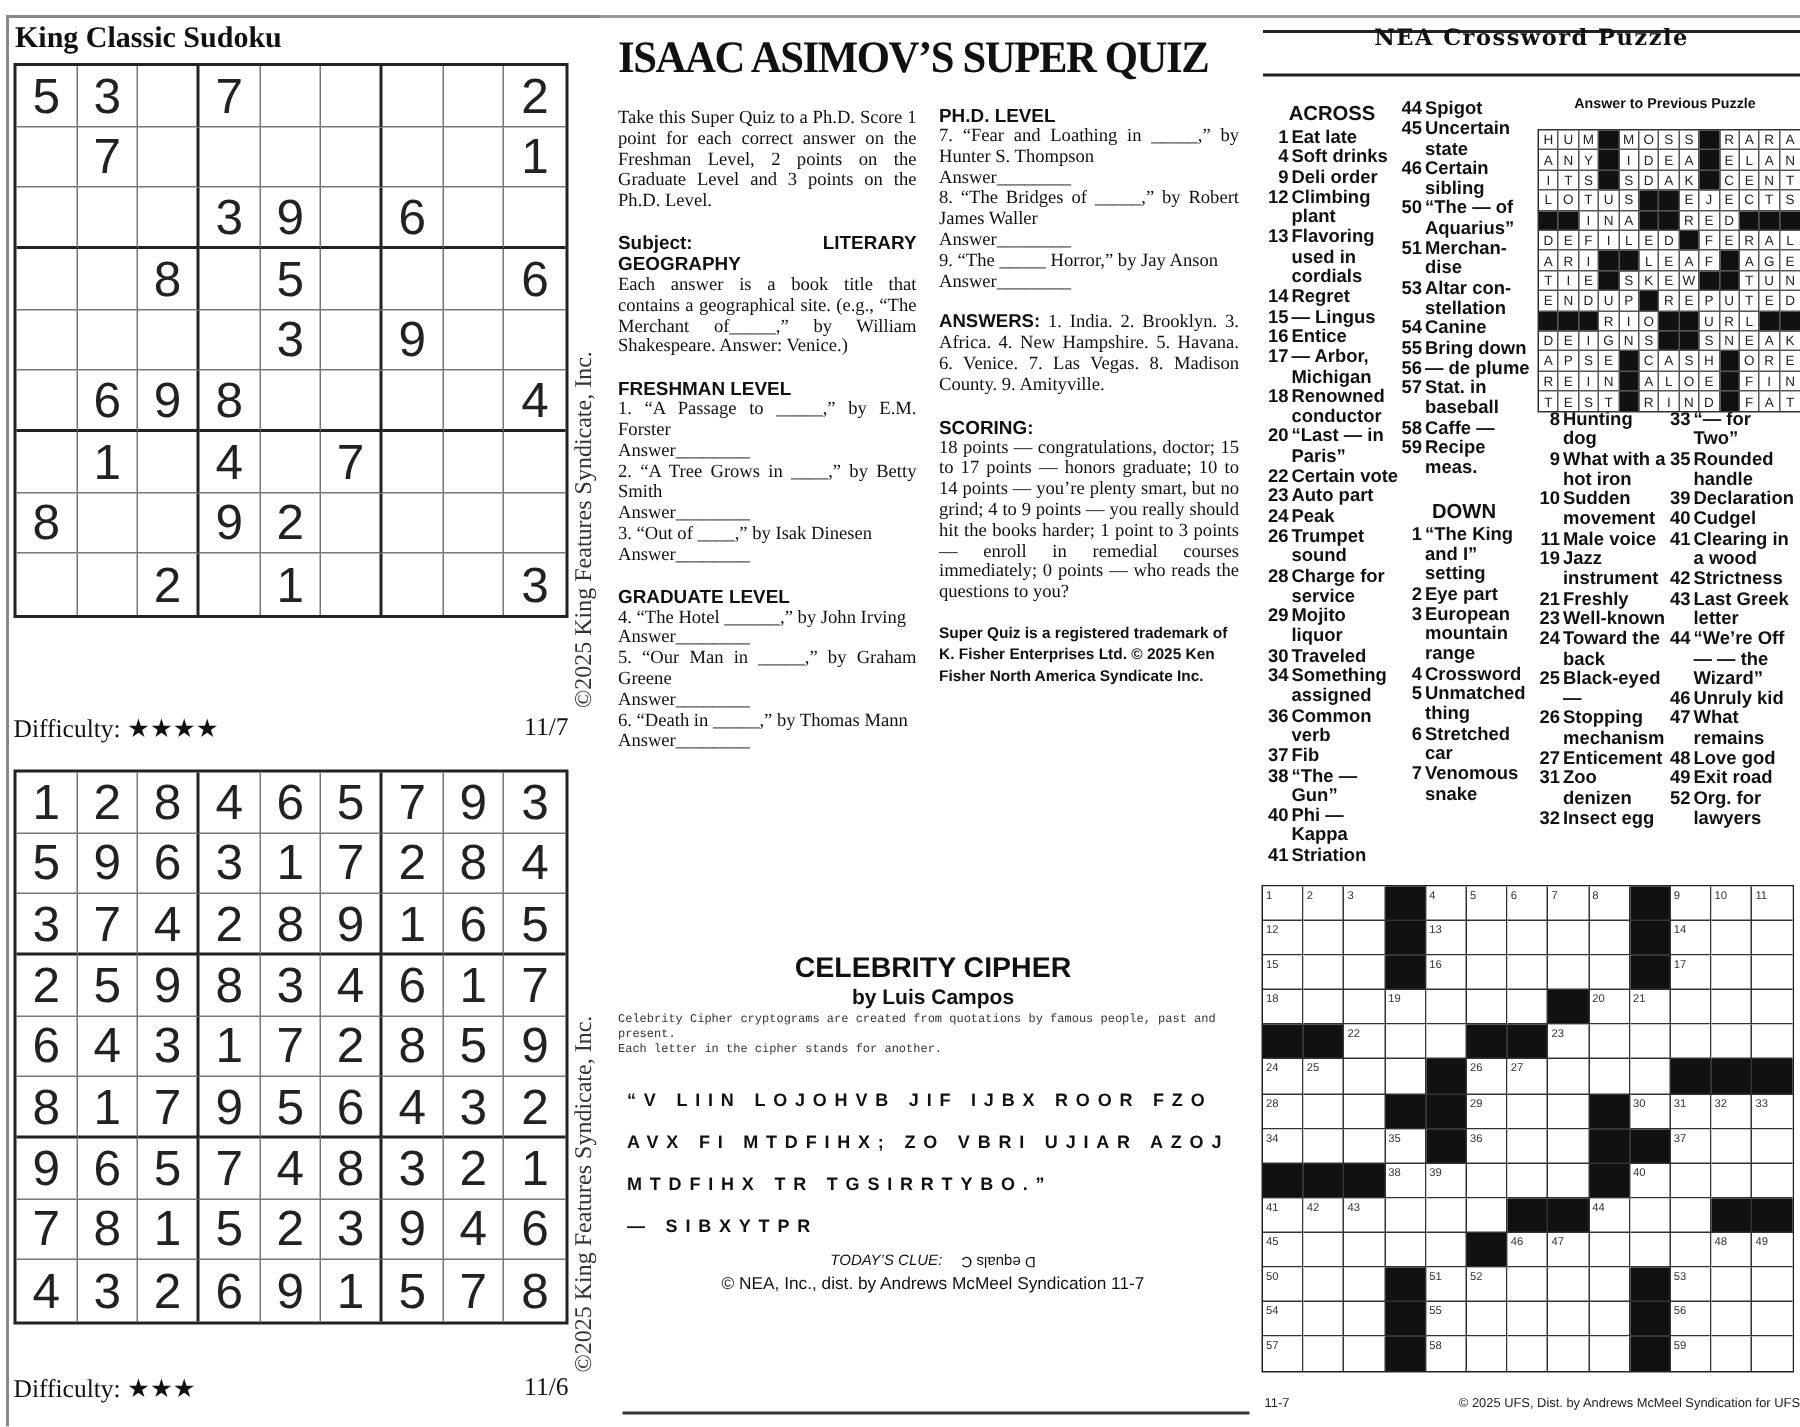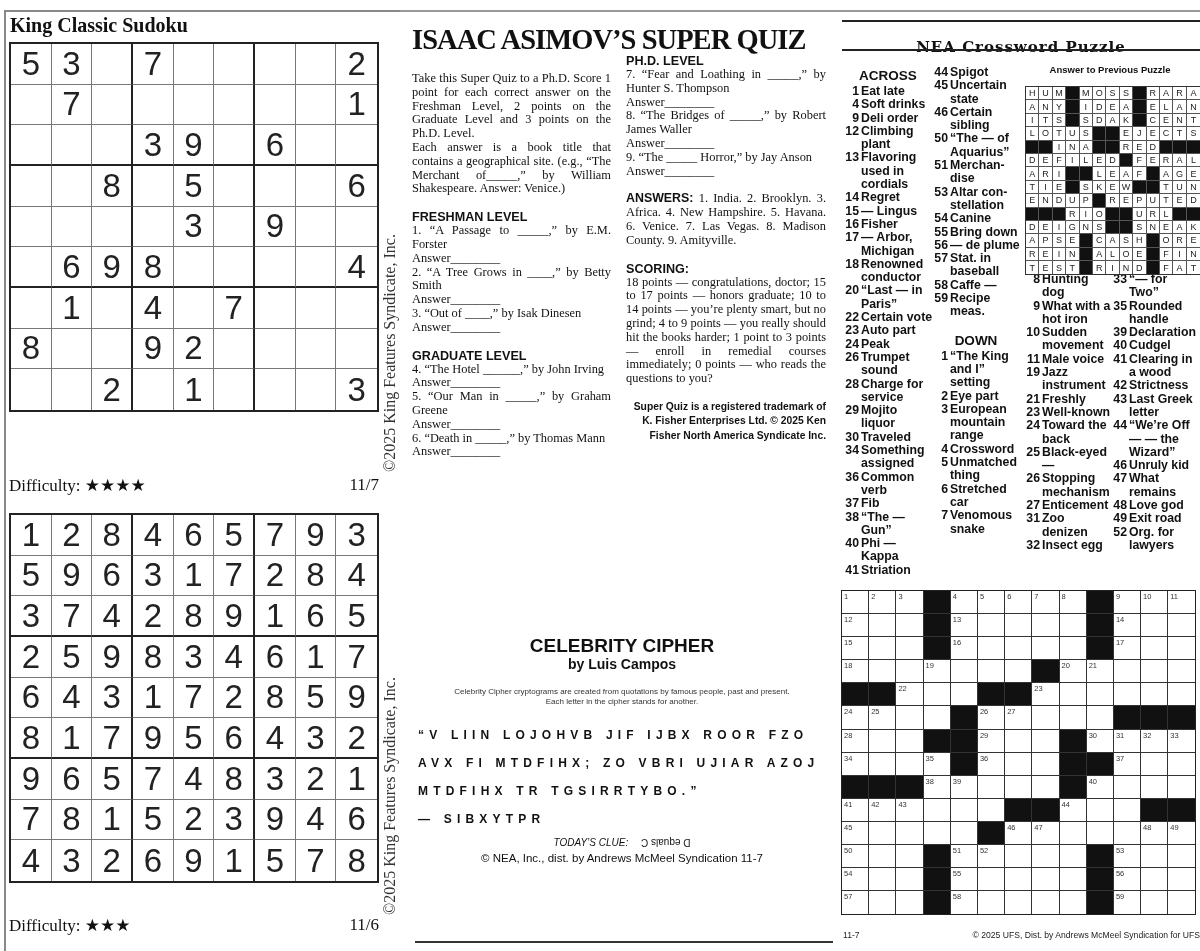--- a/index.html
+++ b/index.html
@@ -18,30 +18,30 @@
 #quiz-title{left:412px;top:22px;font-family:"Liberation Serif",serif;font-weight:bold;font-size:30px;letter-spacing:-1px;transform:scaleX(0.95);transform-origin:left}
 .topline{top:10px;height:2px;background:#999}
 .qcol{font-size:12.4px;line-height:13.8px;text-align:justify}
 .qcol h4{font-family:"Liberation Sans",sans-serif;font-weight:bold;font-size:12.6px;margin-top:14px;line-height:14px}
 .qcol p{margin:0}
 .sans-b{font-family:Liberation Sans, sans-serif;font-weight:bold}
 
 #cipher{left:412px;top:636px;width:420px}
 .c-title{text-align:center;font-family:Liberation Sans, sans-serif;font-weight:bold;font-size:19px;line-height:20px}
 .c-by{text-align:center;font-family:"Liberation Sans",sans-serif;font-weight:bold;font-size:14px;line-height:16px}
-.c-desc{text-align:center;font-family:Liberation Sans, sans-serif;font-size:8px;line-height:10px;color:#333;margin-top:15px}
+.c-desc{font-family:Liberation Mono, monospace;font-size:8px;line-height:10px;color:#333;margin-top:3px}
 .c-line{font-family:"Liberation Sans",sans-serif;font-weight:bold;font-size:12px;letter-spacing:5.2px;margin-left:6px;height:28px;line-height:28px;white-space:nowrap}
 .c-prev{font-family:"Liberation Sans",sans-serif;font-size:11.5px;line-height:20px;margin-left:8px}
 .c-clue{text-align:center;font-family:"Liberation Sans",sans-serif;font-size:10px;font-style:italic;margin-top:4px}
 .c-clue .flip{display:inline-block;transform:rotate(180deg);font-style:normal;margin-left:10px}
 .c-copy{text-align:center;font-family:"Liberation Sans",sans-serif;font-size:11.5px;margin-top:4px}
 .c-rule{left:415px;top:941px;width:418px;height:2px;background:#333}
 
 .xw-line{left:842px;width:358px;height:1.5px;background:#222}
-#xw-title{left:842px;top:38px;width:358px;text-align:center;font-family:"DejaVu Serif",serif;font-weight:bold;font-size:15px;letter-spacing:1px}
+#xw-title{left:842px;top:16px;width:358px;text-align:center;font-family:"DejaVu Serif",serif;font-weight:bold;font-size:15px;letter-spacing:1px}
 .clues{font-family:"Liberation Sans",sans-serif;font-weight:bold;font-size:12.3px;line-height:13.3px}
 .clues .hd{text-align:center;font-size:13.5px;line-height:16px;margin:2px 0 1px}
 .clue{display:flex}
 .clue .n{width:17px;text-align:right;flex:none;margin-right:2px}
 .clue .t{flex:1}
 .prev-title{left:1020px;top:64px;width:180px;text-align:center;font-family:"Liberation Sans",sans-serif;font-weight:bold;font-size:9.5px}
 .pgrid{left:1025px;top:86px;display:grid;grid-template-columns:repeat(13,13.4px);grid-template-rows:repeat(14,13.4px);border:1px solid #333}
 .pc{border-right:1px solid #555;border-bottom:1px solid #555;font-family:"Liberation Sans",sans-serif;font-size:9px;display:flex;align-items:center;justify-content:center;color:#222}
 .pc.b{background:#111}
 .xgrid{left:841px;top:590px;display:grid;grid-template-columns:repeat(13,27.2px);grid-template-rows:repeat(14,23.1px);border:1.5px solid #222}
@@ -231,49 +231,50 @@
   <span>Difficulty: ★★★</span>
   <span>11/6</span>
 </div>
 <div class="sd-copy" style="top:915px">©2025 King Features Syndicate, Inc.</div>
 
 <div class="abs topline" style="left:400px;width:440px"></div>
 <div id="quiz-title" class="abs">ISAAC ASIMOV’S SUPER QUIZ</div>
 
 <div class="abs qcol" style="left:412px;top:72px;width:199px">
   <p>Take this Super Quiz to a Ph.D. Score 1 point for each correct answer on the Freshman Level, 2 points on the Graduate Level and 3 points on the Ph.D. Level.</p>
+  <h4>Subject: LITERARY GEOGRAPHY</h4>
   <p>Each answer is a book title that contains a geographical site. (e.g., “The Merchant of_____,” by William Shakespeare. Answer: Venice.)</p>
   <h4>FRESHMAN LEVEL</h4>
   <p>1. “A Passage to _____,” by E.M. Forster</p>
   <p>Answer________</p>
   <p>2. “A Tree Grows in ____,” by Betty Smith</p>
   <p>Answer________</p>
   <p>3. “Out of ____,” by Isak Dinesen</p>
   <p>Answer________</p>
   <h4>GRADUATE LEVEL</h4>
   <p>4. “The Hotel ______,” by John Irving</p>
   <p>Answer________</p>
   <p>5. “Our Man in _____,” by Graham Greene</p>
   <p>Answer________</p>
   <p>6. “Death in _____,” by Thomas Mann</p>
   <p>Answer________</p>
 </div>
 
-<div class="abs qcol" style="left:626px;top:40px;width:200px">
+<div class="abs qcol" style="left:626px;top:56px;width:200px">
   <h4>PH.D. LEVEL</h4>
   <p>7. “Fear and Loathing in _____,” by Hunter S. Thompson</p>
   <p>Answer________</p>
   <p>8. “The Bridges of _____,” by Robert James Waller</p>
   <p>Answer________</p>
   <p>9. “The _____ Horror,” by Jay Anson</p>
   <p>Answer________</p>
   <p style="margin-top:14px"><span class="sans-b">ANSWERS:</span><span> 1. India. 2. Brooklyn. 3. Africa. 4. New Hampshire. 5. Havana. 6. Venice. 7. Las Vegas. 8. Madison County. 9. Amityville.</span></p>
   <h4>SCORING:</h4>
   <p>18 points — congratulations, doctor; 15 to 17 points — honors graduate; 10 to 14 points — you’re plenty smart, but no grind; 4 to 9 points — you really should hit the books harder; 1 point to 3 points — enroll in remedial courses immediately; 0 points — who reads the questions to you?</p>
-  <p class="sans-b" style="margin-top:14px;font-size:10.3px;line-height:14.5px;text-align:right">Super Quiz is a registered trademark of K. Fisher Enterprises Ltd. © 2025 Ken Fisher North America Syndicate Inc.</p>
+  <p class="sans-b" style="margin-top:14px;font-size:10.3px;line-height:14.5px;text-align:left">Super Quiz is a registered trademark of K. Fisher Enterprises Ltd. © 2025 Ken Fisher North America Syndicate Inc.</p>
 </div>
 
 <div id="cipher" class="abs">
   <div class="c-title">CELEBRITY CIPHER</div>
   <div class="c-by">by Luis Campos</div>
   <div class="c-desc">
     <div>Celebrity Cipher cryptograms are created from quotations by famous people, past and present.</div>
     <div>Each letter in the cipher stands for another.</div>
   </div>
   <div style="margin-top:14px">
@@ -320,21 +321,21 @@
     <div class="clue">
       <span class="n">14</span>
       <span class="t">Regret</span>
     </div>
     <div class="clue">
       <span class="n">15</span>
       <span class="t">— Lingus</span>
     </div>
     <div class="clue">
       <span class="n">16</span>
-      <span class="t">Fisher</span>
+      <span class="t">Entice</span>
     </div>
     <div class="clue">
       <span class="n">17</span>
       <span class="t">— Arbor, Michigan</span>
     </div>
     <div class="clue">
       <span class="n">18</span>
       <span class="t">Renowned conductor</span>
     </div>
     <div class="clue">

